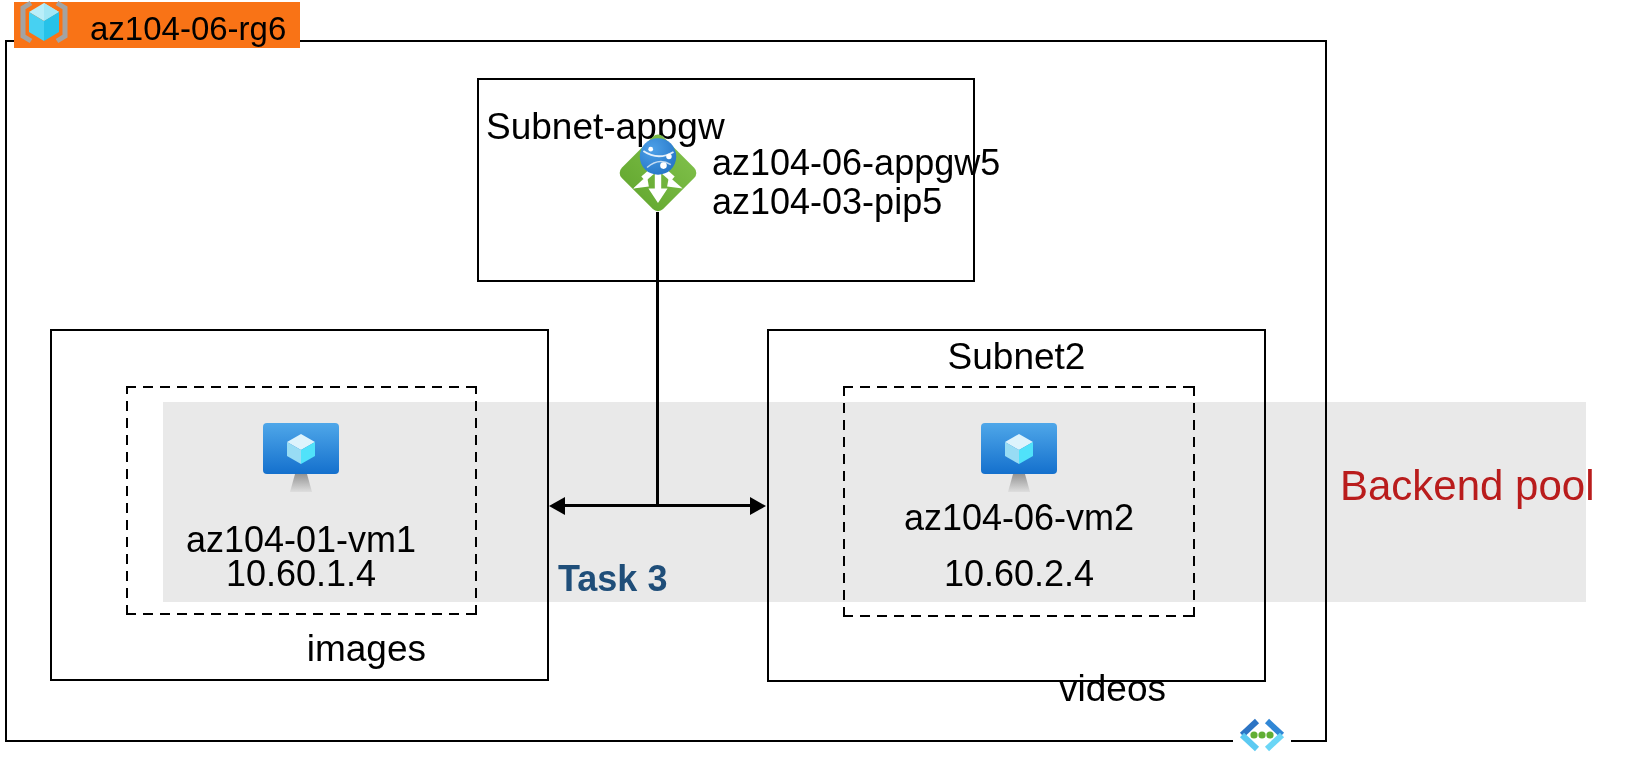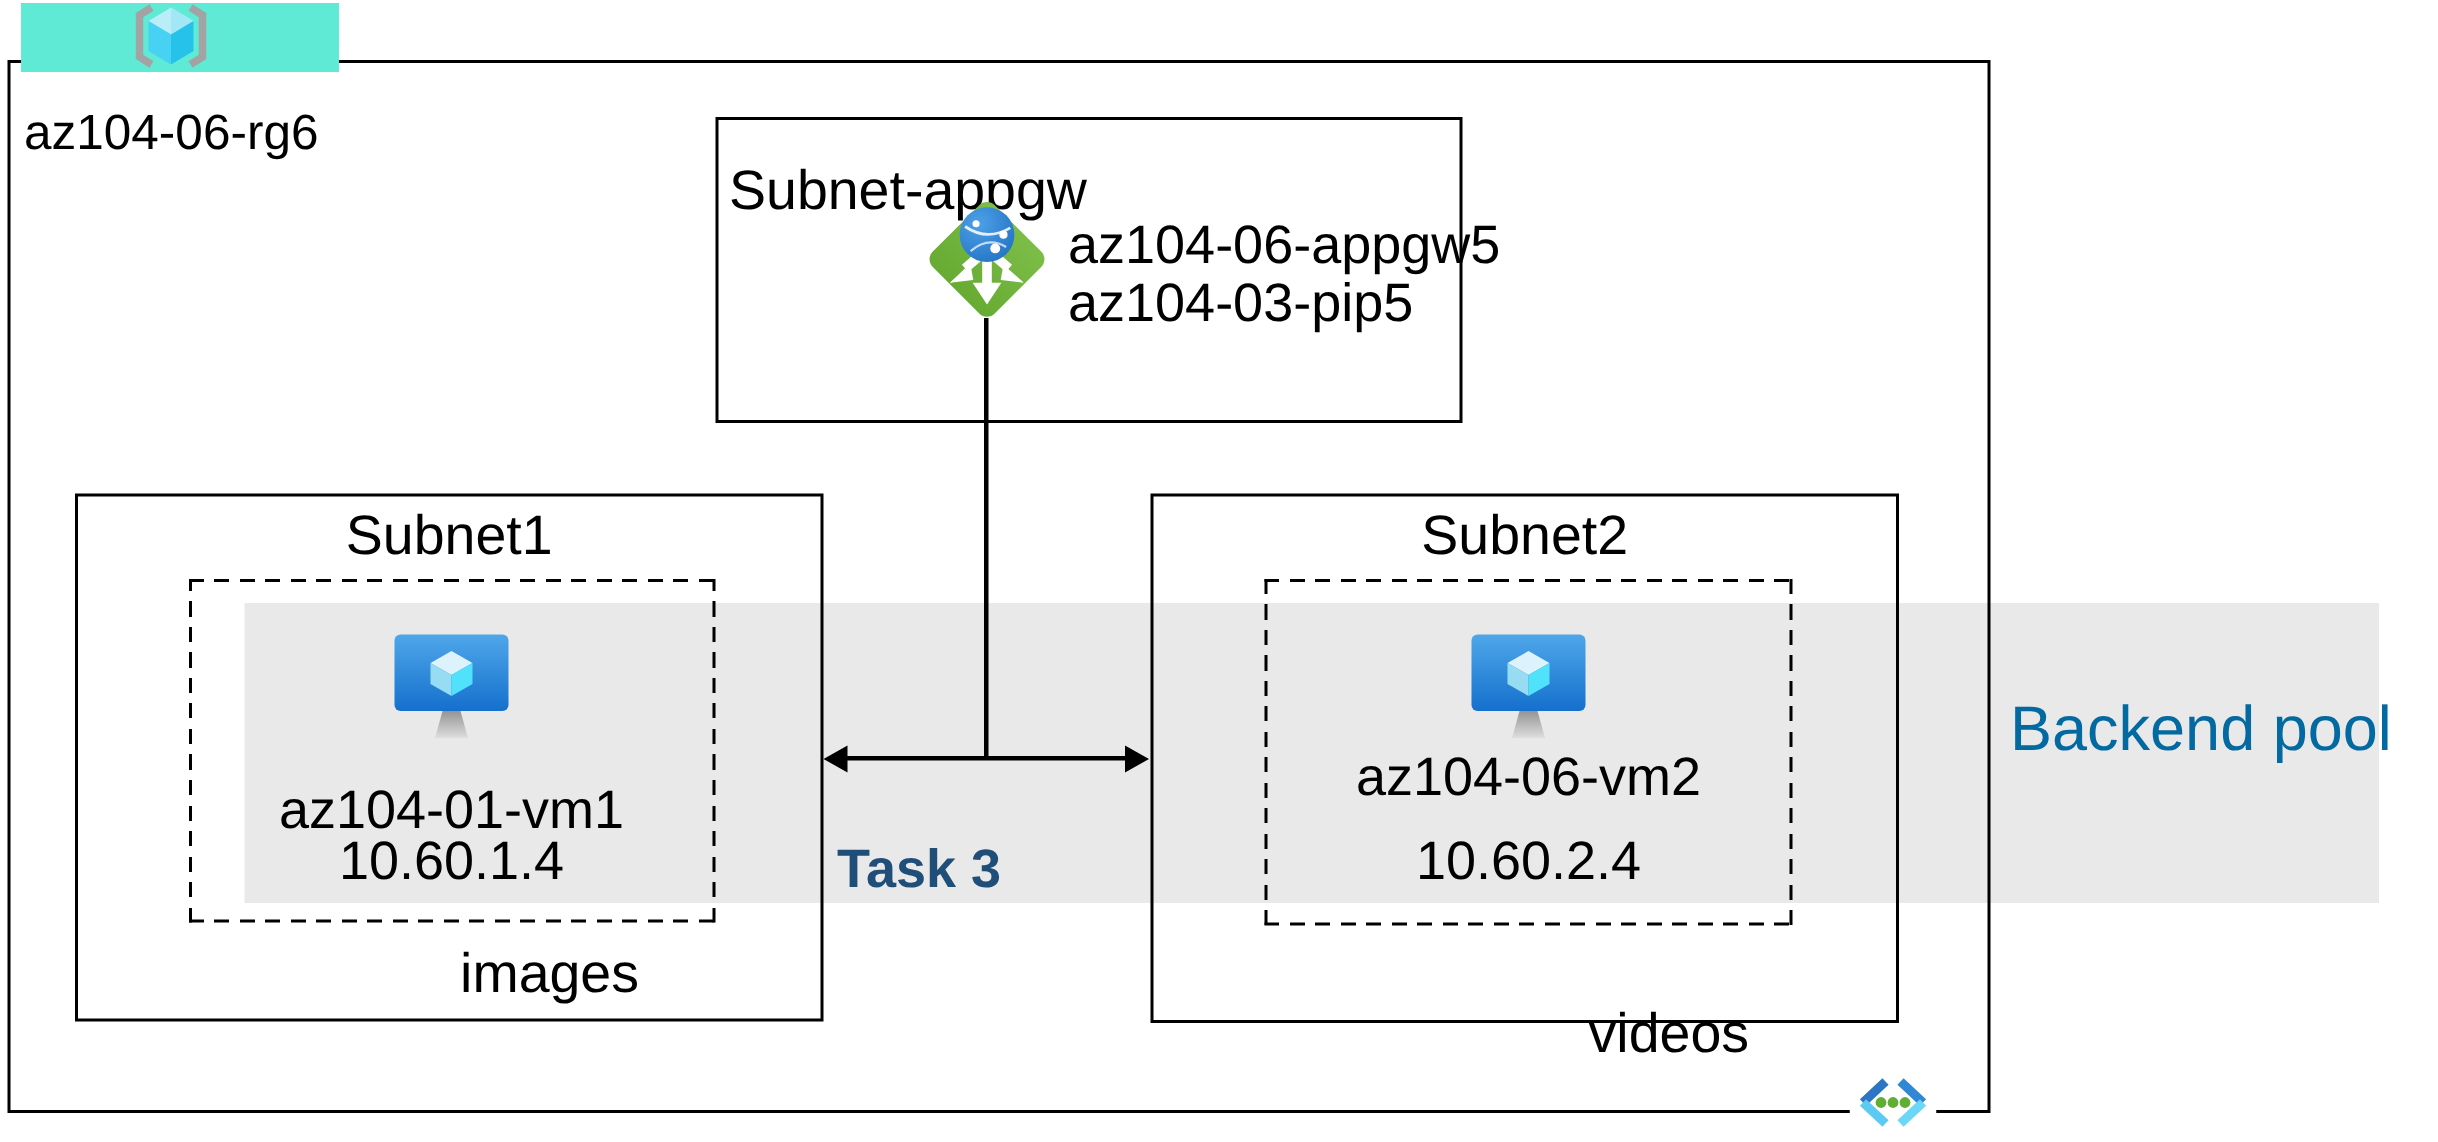--- a/index.html
+++ b/index.html
@@ -4,25 +4,25 @@
 <style>
   html,body{margin:0;padding:0;background:#fff;}
   .canvas{
     position:relative;width:1625px;height:761px;background:#ffffff;
     font-family:"Liberation Sans", sans-serif;color:#000;overflow:hidden;
   }
   .abs{position:absolute;}
 
   
   .band{left:163px;top:402px;width:1423px;height:200px;background:#e9e9e9;}
-  .band-label{left:1340px;top:461px;font-size:42px;line-height:50px;color:#0369a1;}
+  .band-label{left:1340px;top:461px;font-size:42px;line-height:50px;color:#b91c1c;}
 
   
   .rg-box{left:5px;top:40px;width:1322px;height:702px;border:2px solid #000;box-sizing:border-box;background:transparent;}
-  .rg-chip{left:14px;top:2px;height:46px;display:flex;align-items:center;gap:18px;background:#5eead4;padding:0 14px 0 2px;flex-direction:column;}
+  .rg-chip{left:14px;top:2px;height:46px;display:flex;align-items:flex-end;gap:18px;background:#f97316;padding:0 14px 0 2px;}
   .rg-title{font-size:33px;white-space:nowrap;}
 
   
   .appgw-box{left:477px;top:78px;width:498px;height:204px;border:2px solid #000;box-sizing:border-box;background:#fff;}
   .appgw-title{left:486px;top:86px;font-size:37px;margin-top:20px;}
   .appgw-icon{left:616px;top:130px;}
   .appgw-labels{left:712px;top:143px;font-size:36px;line-height:39px;white-space:nowrap;}
 
   
   .subnet-box{border:2px solid #000;box-sizing:border-box;background:transparent;}
@@ -123,21 +123,20 @@
       <circle cx="58" cy="29" r="3" fill="#fff"></circle>
       <circle cx="38" cy="21" r="2.6" fill="#fff"></circle>
     </svg>
   </div>
   <div class="abs appgw-labels">
     <div>az104-06-appgw5</div>
     <div>az104-03-pip5</div>
   </div>
 
   <div class="abs subnet-box subnet1"></div>
-  <div class="abs subnet-title title1">Subnet1</div>
   <div class="abs dashed dashed1"></div>
   <div class="abs vm-icon1">
     <svg width="80" height="76" viewBox="0 0 80 76">
       <defs>
         <linearGradient id="mon" x1="0" y1="0" x2="0" y2="1">
           <stop offset="0" stop-color="#4fa7e9"></stop>
             <stop offset="1" stop-color="#1470cd"></stop>
         </linearGradient>
         <linearGradient id="std" x1="0" y1="0" x2="0" y2="1">
           <stop offset="0" stop-color="#949494"></stop>

